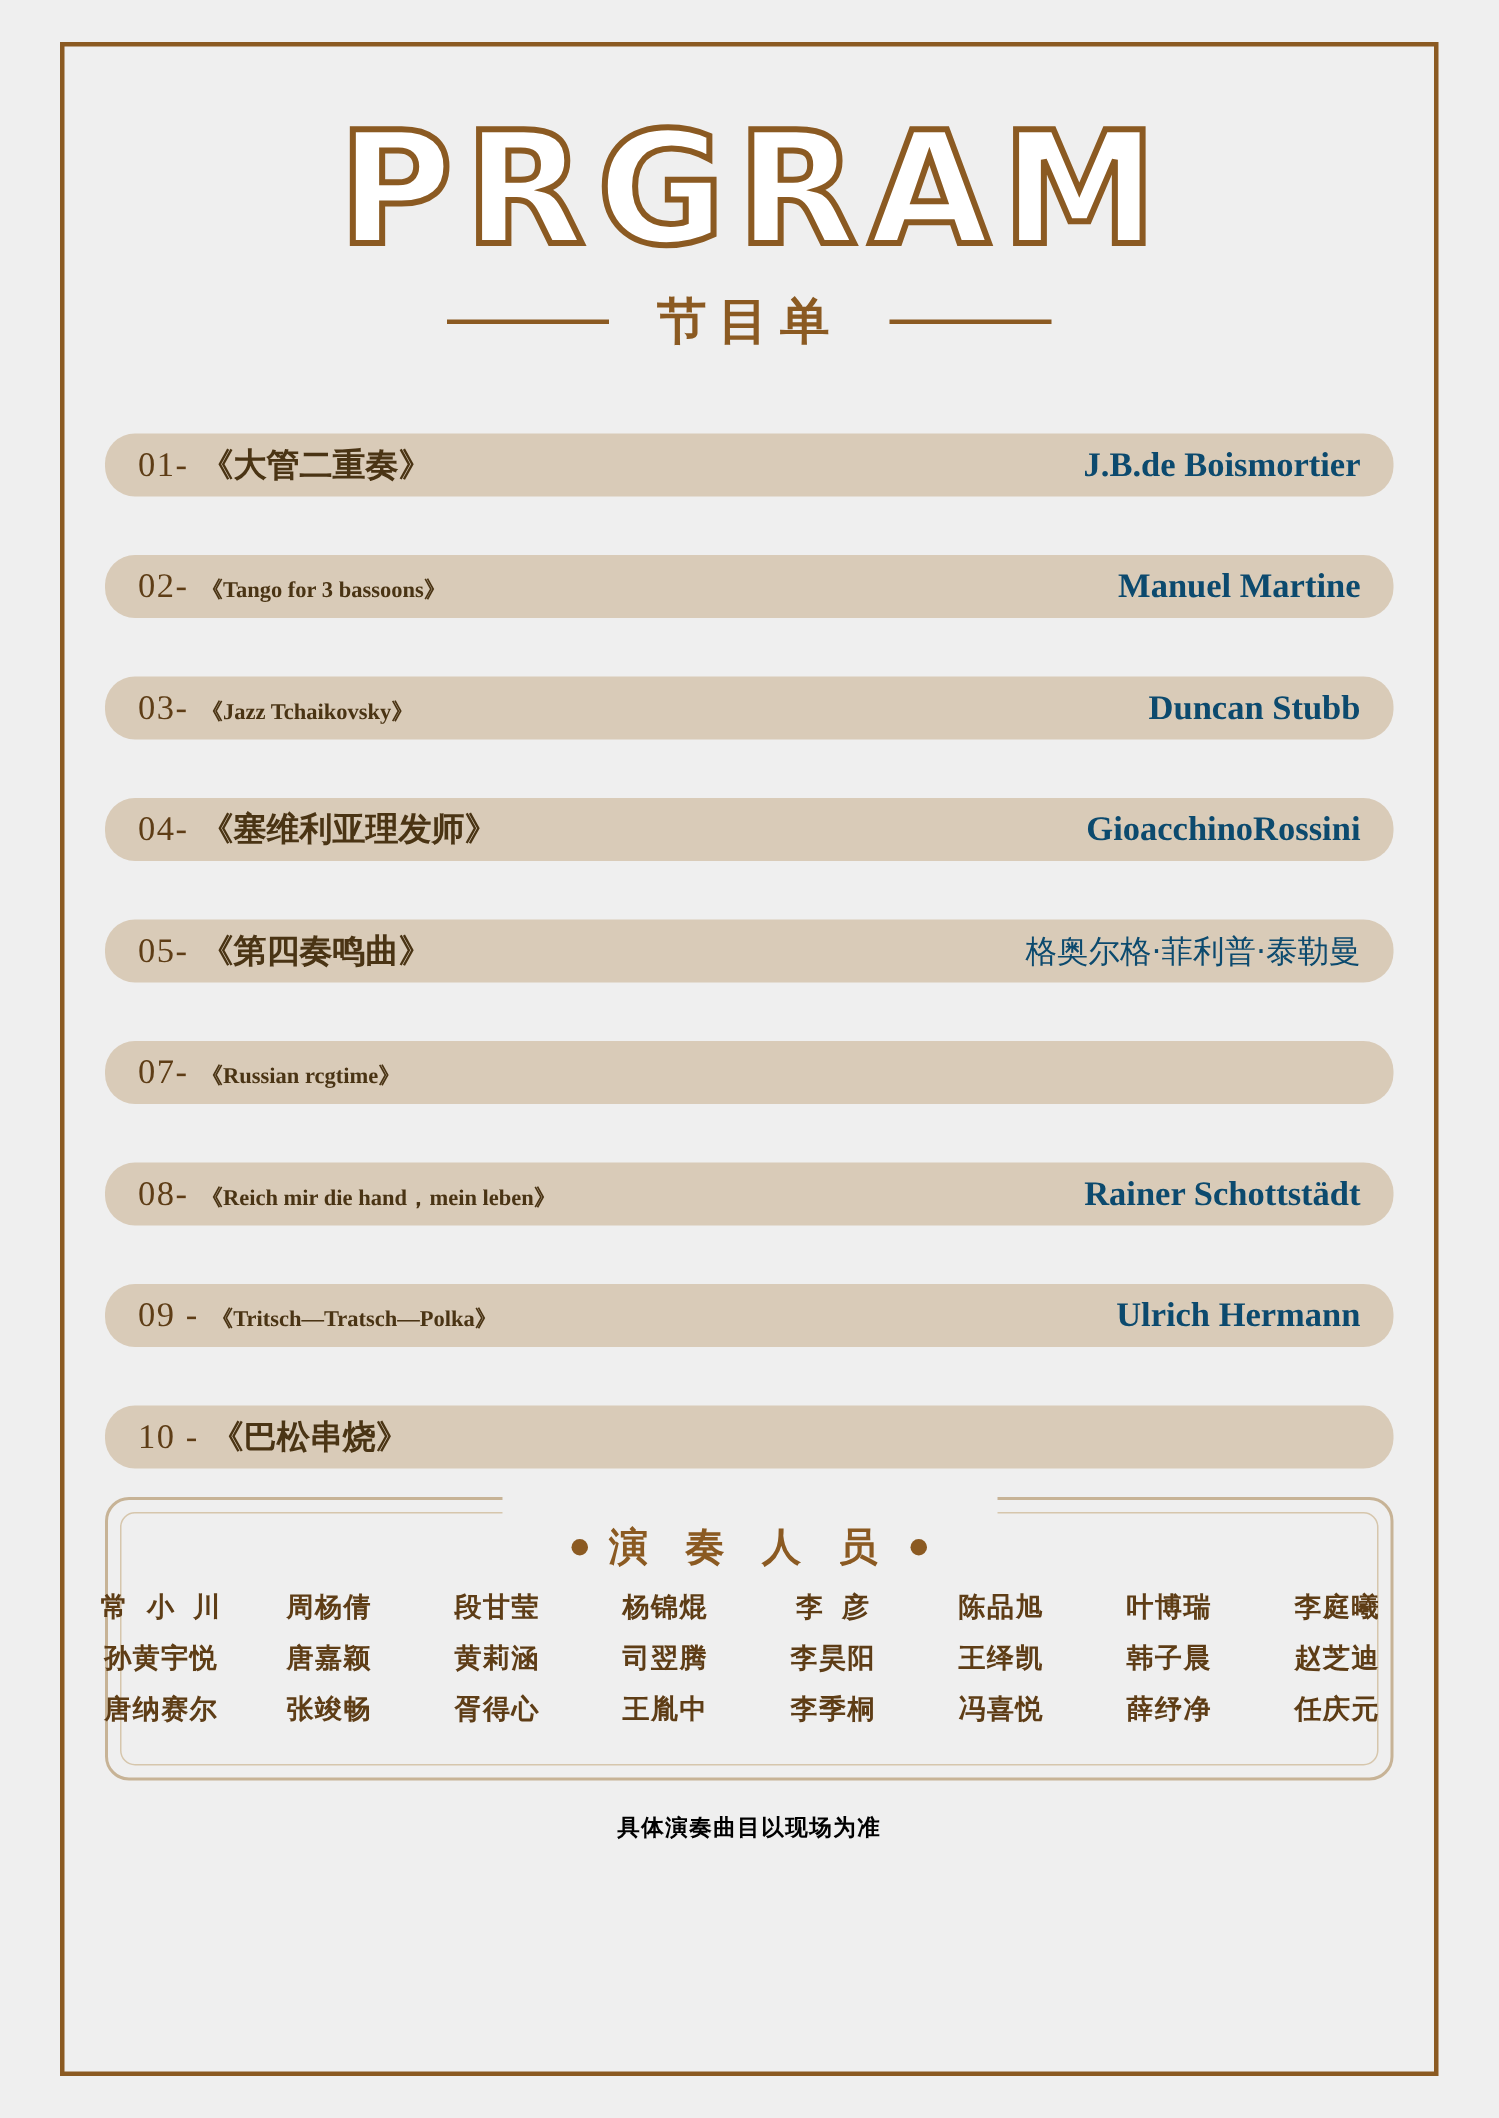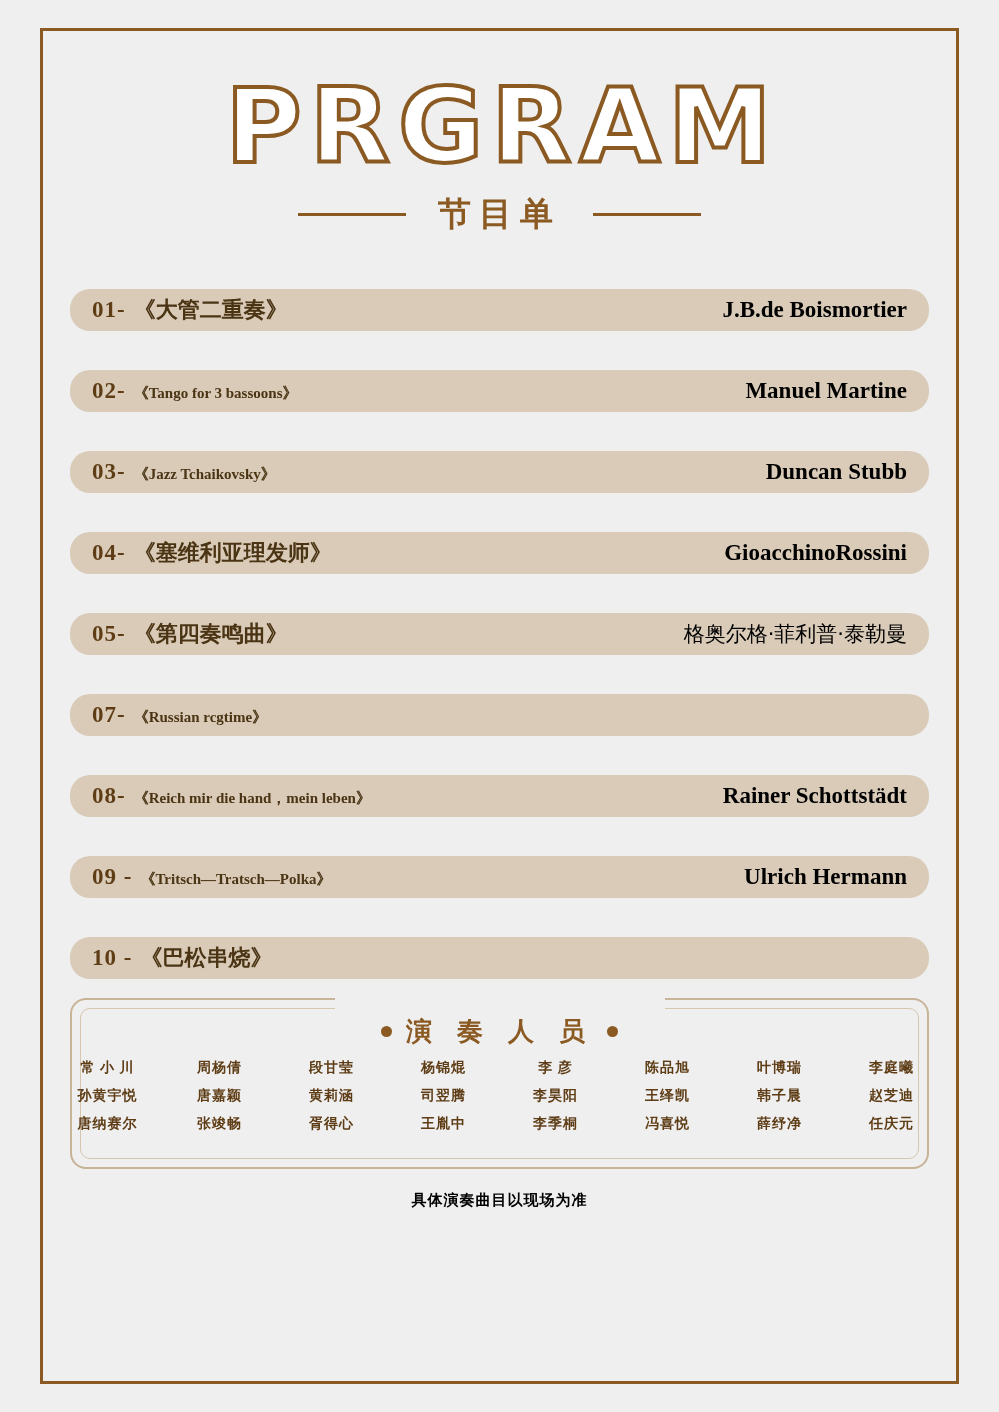--- a/index.html
+++ b/index.html
@@ -98,37 +98,37 @@
     align-items: baseline;
     white-space: nowrap;
     overflow: hidden;
   }
   .row-num {
     font-family: "Liberation Serif", serif;
     font-size: 23px;
     color: #5e3d16;
     letter-spacing: 1px;
     margin-right: 8px;
-    font-weight: bold;
+    font-weight: normal;
   }
   .row-title {
     font-family: "Liberation Serif", serif;
     font-size: 15px;
     color: #4a3414;
     font-weight: bold;
   }
   .row-title.cn {
     font-family: "DejaVu Sans", sans-serif;
     font-weight: bold;
     font-size: 22px;
   }
   .row-composer {
     font-family: "Liberation Serif", serif;
     font-size: 23px;
-    color: #000000;
+    color: #0c4a6e;
     font-weight: bold;
     white-space: nowrap;
   }
   .row-composer.cn {
     font-family: "DejaVu Sans", sans-serif;
     font-weight: normal;
     font-size: 21px;
   }
 
   
@@ -186,23 +186,23 @@
   }
   .perf-row {
     display: flex;
     justify-content: center;
     gap: 26px;
     margin: 10px 0;
     position: relative;
     z-index: 2;
   }
   .perf-name {
-    font-family: Liberation Serif, serif;
-    font-weight: bold;
-    font-size: 14px;
+    font-family: Liberation Mono, monospace;
+    font-weight: bold;
+    font-size: 18px;
     color: #5e3d16;
     letter-spacing: 1px;
     min-width: 86px;
     text-align: center;
   }
   .footnote {
     text-align: center;
     margin-top: 22px;
     font-family: "DejaVu Sans", sans-serif;
     font-weight: bold;

